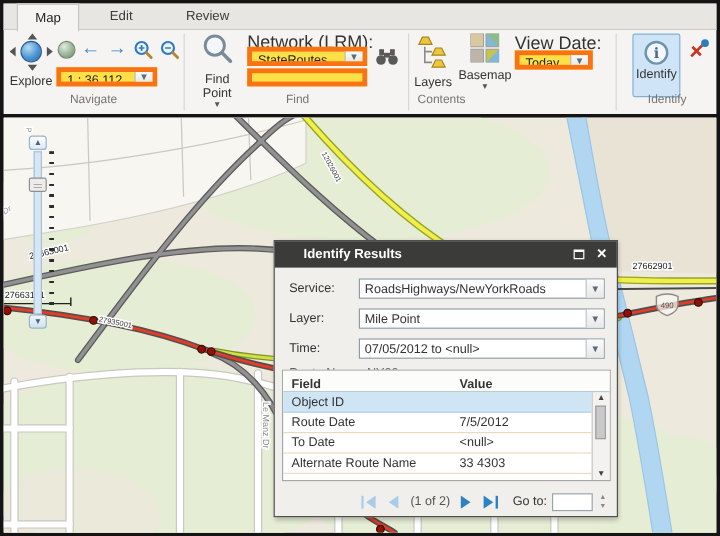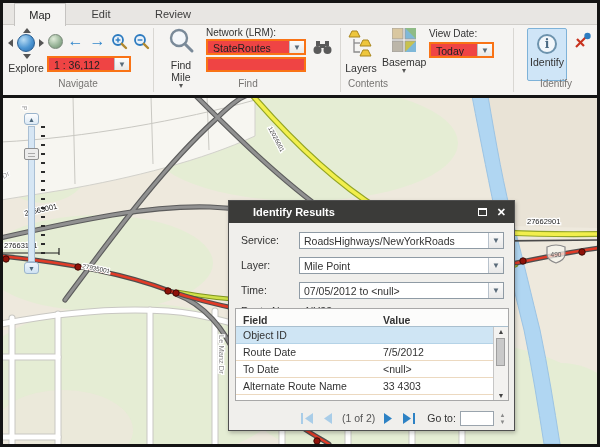--- a/index.html
+++ b/index.html
@@ -28,29 +28,29 @@
   .tri.down  { left:18px; top:26px; border-left:4px solid transparent; border-right:4px solid transparent; border-top:5px solid #555; }
   .tri.left  { left:3px;  top:11px; border-top:4px solid transparent; border-bottom:4px solid transparent; border-right:5px solid #555; }
   .tri.right { left:34px; top:11px; border-top:4px solid transparent; border-bottom:4px solid transparent; border-left:5px solid #555; }
   .explore .rbtn-label { position:absolute; left:-2px; top:34px; width:46px; }
 
   .navicon { position:absolute; top:7px; width:19px; height:18px; display:flex; align-items:center; justify-content:center; }
   .arrowchar { font-size:16px; font-weight:bold; color:#3488cc; line-height:14px; }
   .globe { width:15px; height:15px; border-radius:50%; border:1px solid #788878;
            background:radial-gradient(circle at 35% 30%, #e0ecda, #93b093 60%, #6d8d6d); }
 
-  .combo { position:absolute; display:flex; background:#ef4444; border:2px solid #f97316; }
+  .combo { position:absolute; display:flex; background:#fde047; border:4px solid #f97316; }
   .combo .txt { flex:1; font-size:10.5px; color:#222; padding:1px 0 0 5px; white-space:nowrap; overflow:hidden; }
   .combo .arr { width:15px; border-left:1px solid #b9bec3; background:linear-gradient(#fcfcfc,#e9e8e6);
                 color:#5a6b7a; font-size:8px; display:flex; align-items:center; justify-content:center; }
 
   .findroute { position:absolute; left:155px; top:2px; width:46px; height:64px; text-align:center; }
   .caret { font-size:8px; color:#555; line-height:6px; }
 
-  .fieldlabel { position:absolute; font-size:10px; color:#333; }
+  .fieldlabel { position:absolute; font-size:15px; color:#333; }
 
   .layersbtn { position:absolute; left:340px; top:3px; width:36px; height:52px; text-align:center; }
   .basemapbtn { position:absolute; left:379px; top:3px; width:44px; height:60px; text-align:center; }
 
   .identifybtn { position:absolute; left:524px; top:3px; width:40px; height:53px; background:#cfe5f7;
                  border:1px solid #7eb2d8; border-radius:2px; text-align:center; }
   .icircle { margin:5px auto 2px auto; width:20px; height:20px; border-radius:50%; border:2px solid #6d93ad;
              background:#f2f7fb; color:#4a6a84; font-family:"DejaVu Serif", serif; font-weight:bold;
              font-size:12px; line-height:17px; }
 
@@ -168,21 +168,21 @@
       </div>
       <div class="grp-label" style="left:0;width:150px;">Navigate</div>
       <div class="sep" style="left:150px;"></div>
 
       <div class="findroute">
         <svg width="30" height="28">
               <circle cx="13" cy="11" r="8" fill="#f4f7fa" stroke="#7a8a99" stroke-width="2.4"></circle>
               <line x1="19" y1="17" x2="26" y2="24" stroke="#7a8a99" stroke-width="3" stroke-linecap="round"></line>
             </svg>
         <div class="rbtn-label">Find</div>
-        <div class="rbtn-label">Mile</div>
+        <div class="rbtn-label">Point</div>
         <div class="caret">▾</div>
       </div>
       <div class="fieldlabel" style="left:203px;top:2px;">Network (LRM):</div>
       <div class="combo" style="left:203px;top:14px;width:100px;height:16px;">
         <div class="txt">StateRoutes</div>
         <div class="arr">▼</div>
       </div>
       <div style="position:absolute;left:309px;top:15px;">
         <svg width="21" height="15">
               <rect x="4" y="1" width="4" height="5" fill="#5a5a5a"></rect>

